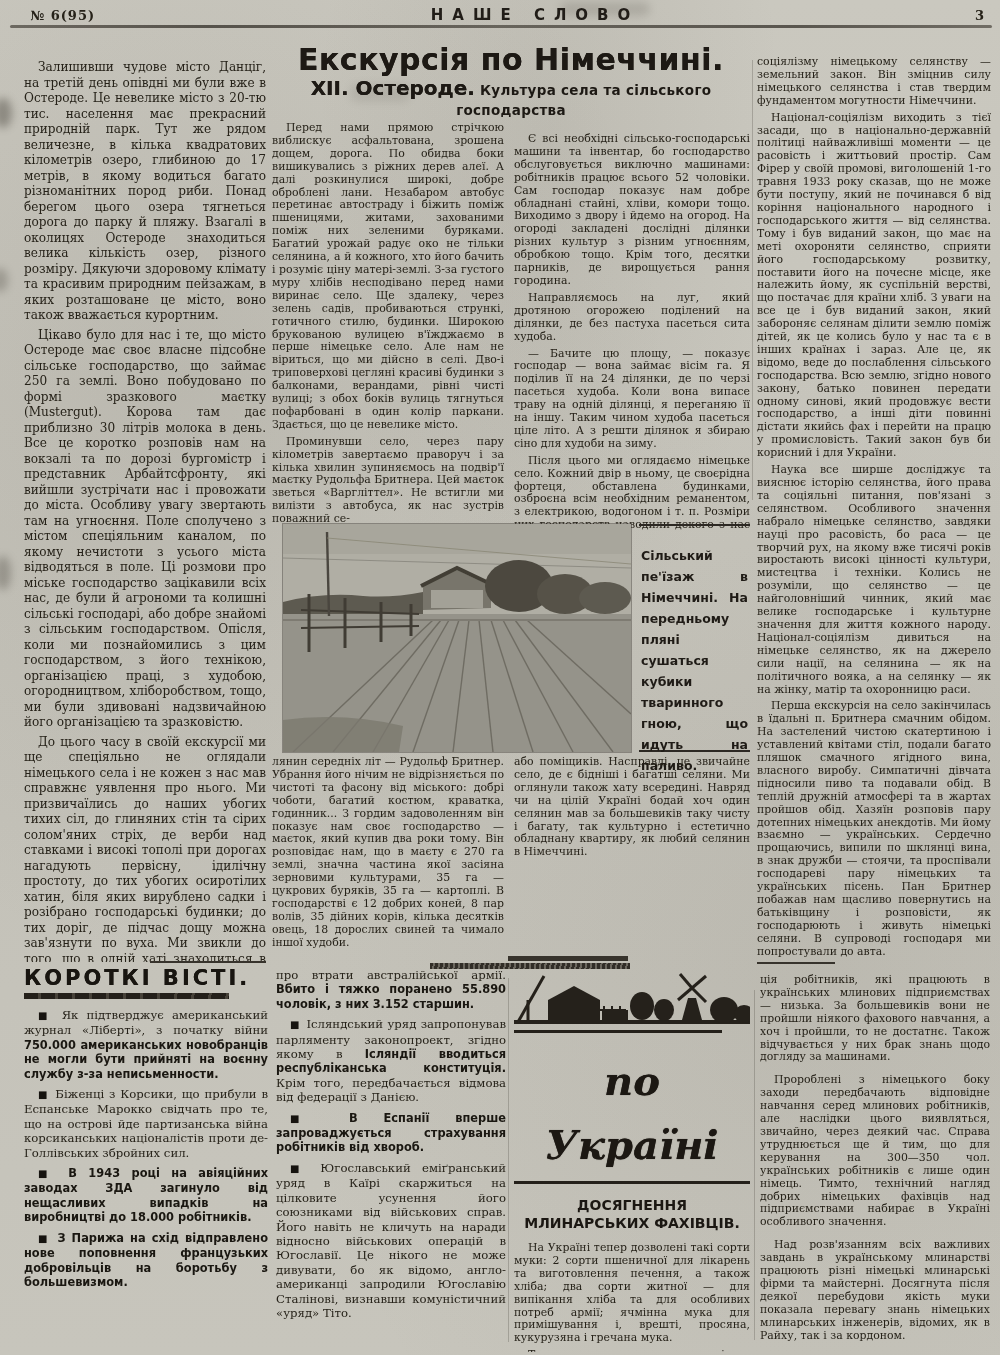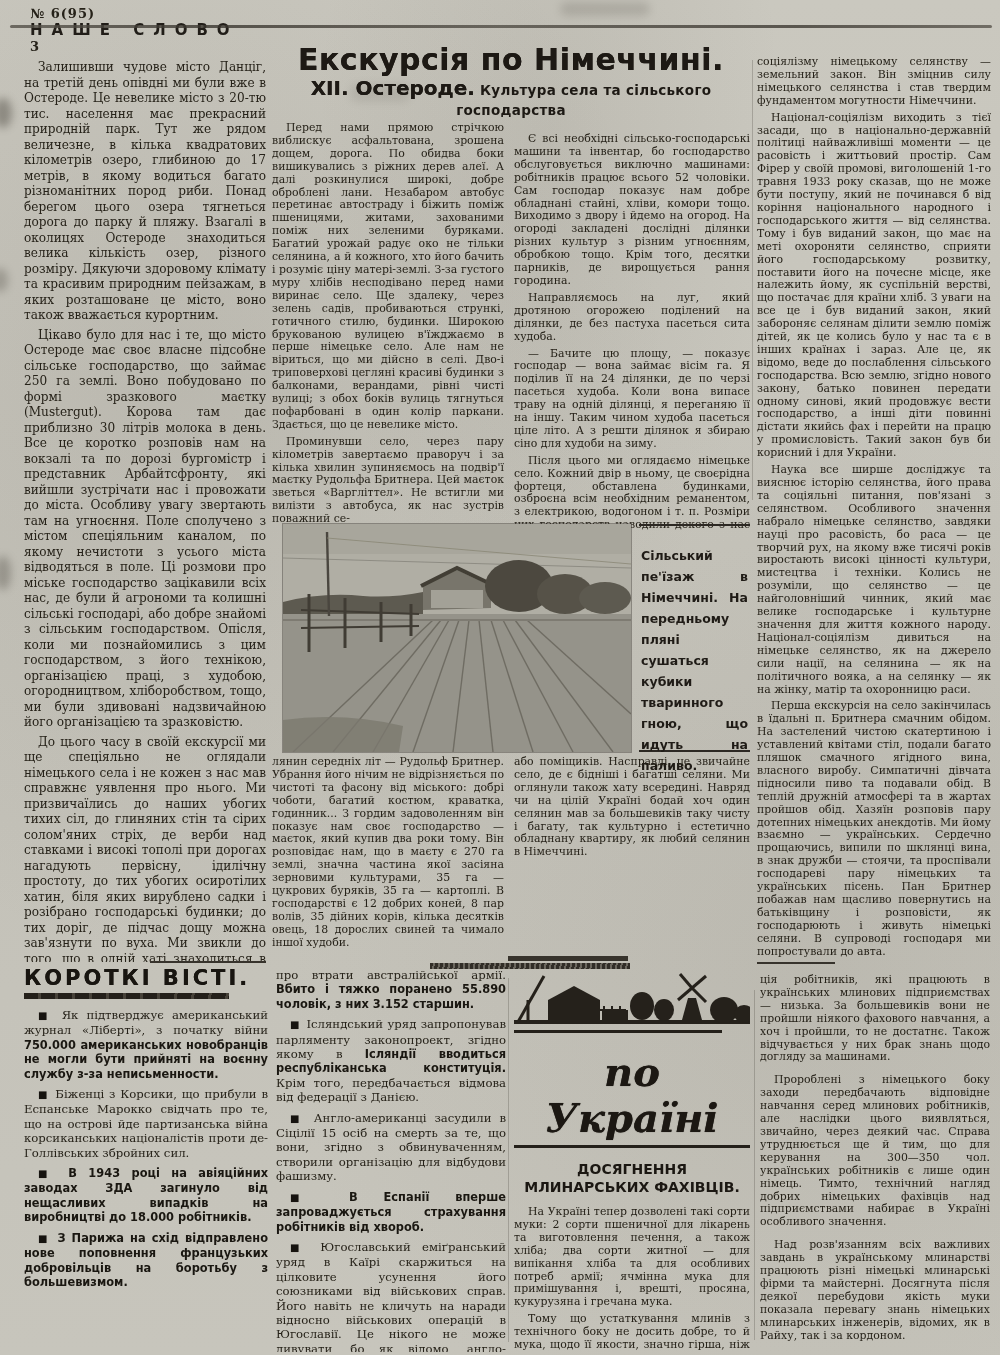--- a/index.html
+++ b/index.html
@@ -9,21 +9,21 @@
       radial-gradient(ellipse at 18% 28%, rgba(110,105,95,.14), transparent 42%),
       radial-gradient(ellipse at 82% 72%, rgba(110,105,95,.11), transparent 46%),
       radial-gradient(ellipse at 55% 10%, rgba(90,85,75,.10), transparent 30%),
       linear-gradient(#cac8bf,#c4c2b9 60%,#c7c5bc);
     color:#262219;
     font-family:"DejaVu Serif", serif;
     overflow:hidden;
   }
   .smudge{position:absolute;background:#4a463e;border-radius:50%;filter:blur(4px);opacity:.45;}
   
-  .hdr{position:absolute;top:6px;left:30px;right:16px;display:flex;align-items:baseline;flex-direction:column;}
+  .hdr{position:absolute;top:6px;left:30px;right:16px;display:flex;align-items:baseline;}
   .hdr .issue{font-weight:bold;font-size:13px;letter-spacing:1px;}
   .hdr .masthead{flex:1;text-align:center;font-family:"DejaVu Sans",sans-serif;font-weight:bold;
     font-size:15px;letter-spacing:9px;color:#211d18;}
   .hdr .pageno{font-weight:bold;font-size:13px;}
   .hdr-rule{position:absolute;top:25px;left:10px;right:8px;height:3px;
     background:linear-gradient(90deg,#56524a,#3a362f 20%,#514d45 50%,#3d3932 80%,#5a564e);
     opacity:.8;border-radius:2px;}
   
   .col{position:absolute;text-align:justify;overflow:hidden;}
   .col p{margin:0 0 4px;text-indent:14px;}
@@ -58,21 +58,21 @@
     color:#181510;text-shadow:0 0 .5px #181510;}
   .kv-bar{width:205px;height:6px;margin:3px 0 9px;
     background:repeating-linear-gradient(95deg,#24201a 0 14px,#474239 14px 17px);}
   .news-item{margin:0 0 6px;text-indent:14px;font-size:11.7px;line-height:14.4px;}
   .news-item.cont{text-indent:0;}
   .news-item .sq{font-size:10px;letter-spacing:2px;color:#16130f;}
   .nb{font-family:"DejaVu Sans",sans-serif;font-weight:bold;font-size:11.4px;color:#1a1711;}
   
   .pu-graphic{display:block;width:100%;height:58px;}
   .pu-script{font-family:"DejaVu Serif",serif;font-style:italic;font-weight:bold;font-size:40px;
-    text-align:center;color:#1c1813;line-height:46px;border-bottom:3px solid #24201a;padding-bottom:4px;
+    text-align:center;color:#1c1813;line-height:64px;border-bottom:3px solid #24201a;padding-bottom:4px;
     text-shadow:0 0 .7px #1c1813;margin-top:16px;}
   .pu-toprule{height:3px;background:#24201a;margin:2px 28px 2px 0;}
   .pu-heading{font-family:"DejaVu Sans",sans-serif;font-weight:bold;font-size:14px;line-height:18px;
     text-align:center;margin:12px 0 10px;color:#1b1712;}
 </style>
 </head>
 <body>
 
 <div class="page">
 
@@ -207,24 +207,20 @@
       <span class="nb">Вбито і тяжко поранено 55.890 чоловік, з них 3.152 старшин.</span>
     </p>
     <p class="news-item">
       <span class="sq">■</span>
       <span>Ісляндський уряд запропонував парляменту законопроект, згідно якому в</span>
       <span class="nb">Ісляндії вводиться республіканська конституція.</span>
       <span>Крім того, передбачається відмова від федерації з Данією.</span>
     </p>
     <p class="news-item">
       <span class="sq">■</span>
-      <span>Англо-американці засудили в Сіцілії 15 осіб на смерть за те, що вони, згідно з обвинуваченням, створили організацію для відбудови фашизму.</span>
-    </p>
-    <p class="news-item">
-      <span class="sq">■</span>
       <span class="nb">В Еспанії вперше запроваджується страхування робітників від хвороб.</span>
     </p>
     <p class="news-item">
       <span class="sq">■</span>
       <span>Югославський еміґранський уряд в Каїрі скаржиться на цілковите усунення його союзниками від військових справ. Його навіть не кличуть на наради відносно військових операцій в Югославії. Це нікого не може дивувати, бо як відомо, англо-американці запродили Югославію Сталінові, визнавши комуністичний «уряд» Тіто.</span>
     </p>
   </div>
 
   <div class="bot-col" style="left:514px;top:970px;width:236px;height:382px;">
     <svg class="pu-graphic" viewBox="0 0 236 58" preserveAspectRatio="none">

